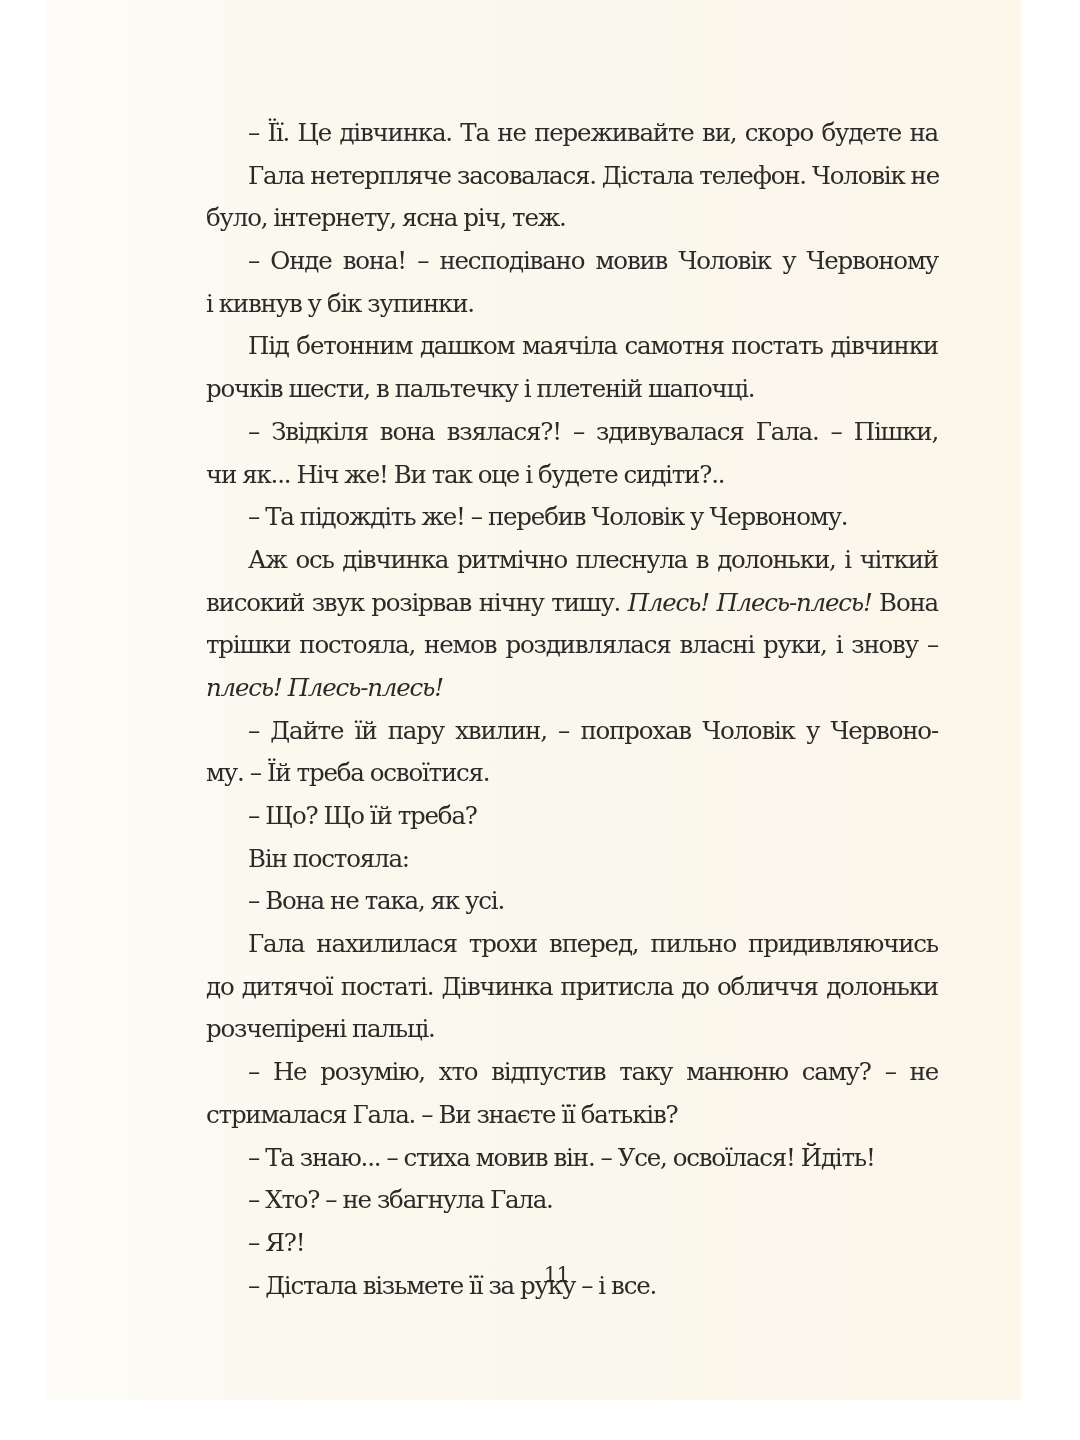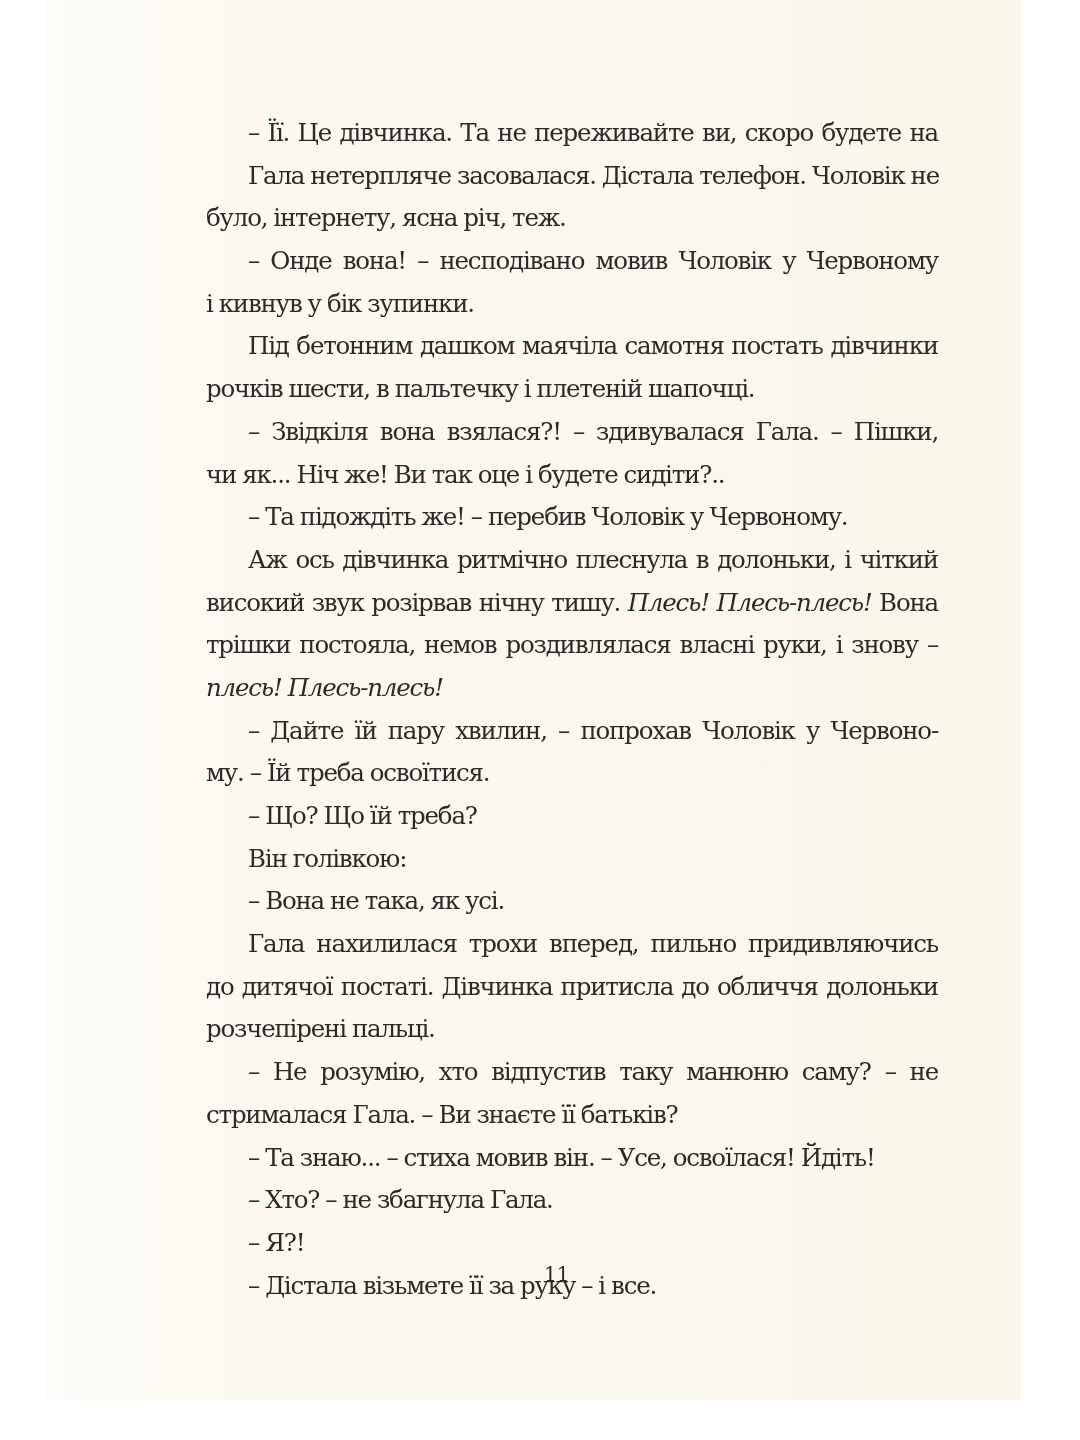--- a/index.html
+++ b/index.html
@@ -76,21 +76,21 @@
       <span class="line indent justify">– Звідкіля вона взялася?! – здивувалася Гала. – Пішки,</span>
       <span class="line">чи як... Ніч же! Ви так оце і будете сидіти?..</span>
       <span class="line indent">– Та підождіть же! – перебив Чоловік у Червоному.</span>
       <span class="line indent justify">Аж ось дівчинка ритмічно плеснула в долоньки, і чіткий</span>
       <span class="line justify"><span>високий звук розірвав нічну тишу. </span><em>Плесь! Плесь-плесь!</em><span> Вона</span></span>
       <span class="line justify">трішки постояла, немов роздивлялася власні руки, і знову –</span>
       <span class="line"><em>плесь! Плесь-плесь!</em></span>
       <span class="line indent justify">– Дайте їй пару хвилин, – попрохав Чоловік у Червоно-</span>
       <span class="line">му. – Їй треба освоїтися.</span>
       <span class="line indent">– Що? Що їй треба?</span>
-      <span class="line indent">Він голівкою:</span>
+      <span class="line indent">Він постояла:</span>
       <span class="line indent">– Вона не така, як усі.</span>
       <span class="line indent justify">Гала нахилилася трохи вперед, пильно придивляючись</span>
       <span class="line justify">до дитячої постаті. Дівчинка притисла до обличчя долоньки</span>
       <span class="line">розчепірені пальці.</span>
       <span class="line indent justify">– Не розумію, хто відпустив таку манюню саму? – не</span>
       <span class="line">стрималася Гала. – Ви знаєте її батьків?</span>
       <span class="line indent">– Та знаю... – стиха мовив він. – Усе, освоїлася! Йдіть!</span>
       <span class="line indent">– Хто? – не збагнула Гала.</span>
       <span class="line indent">– Я?!</span>
       <span class="line indent">– Дістала візьмете її за руку – і все.</span>

